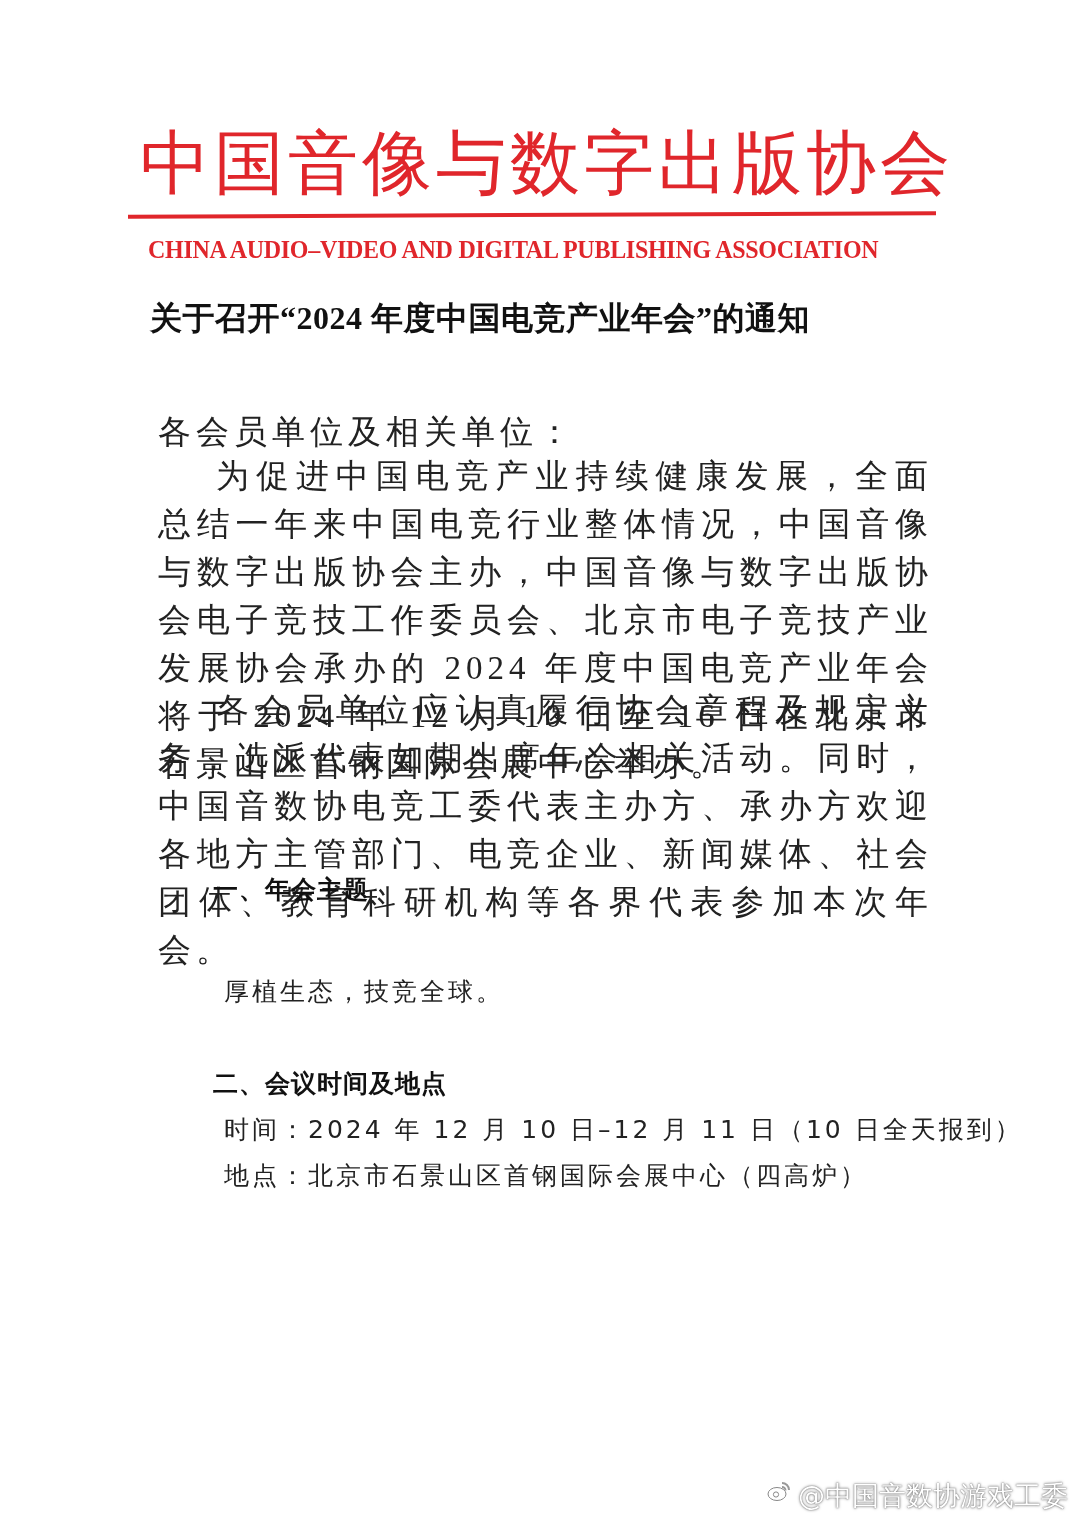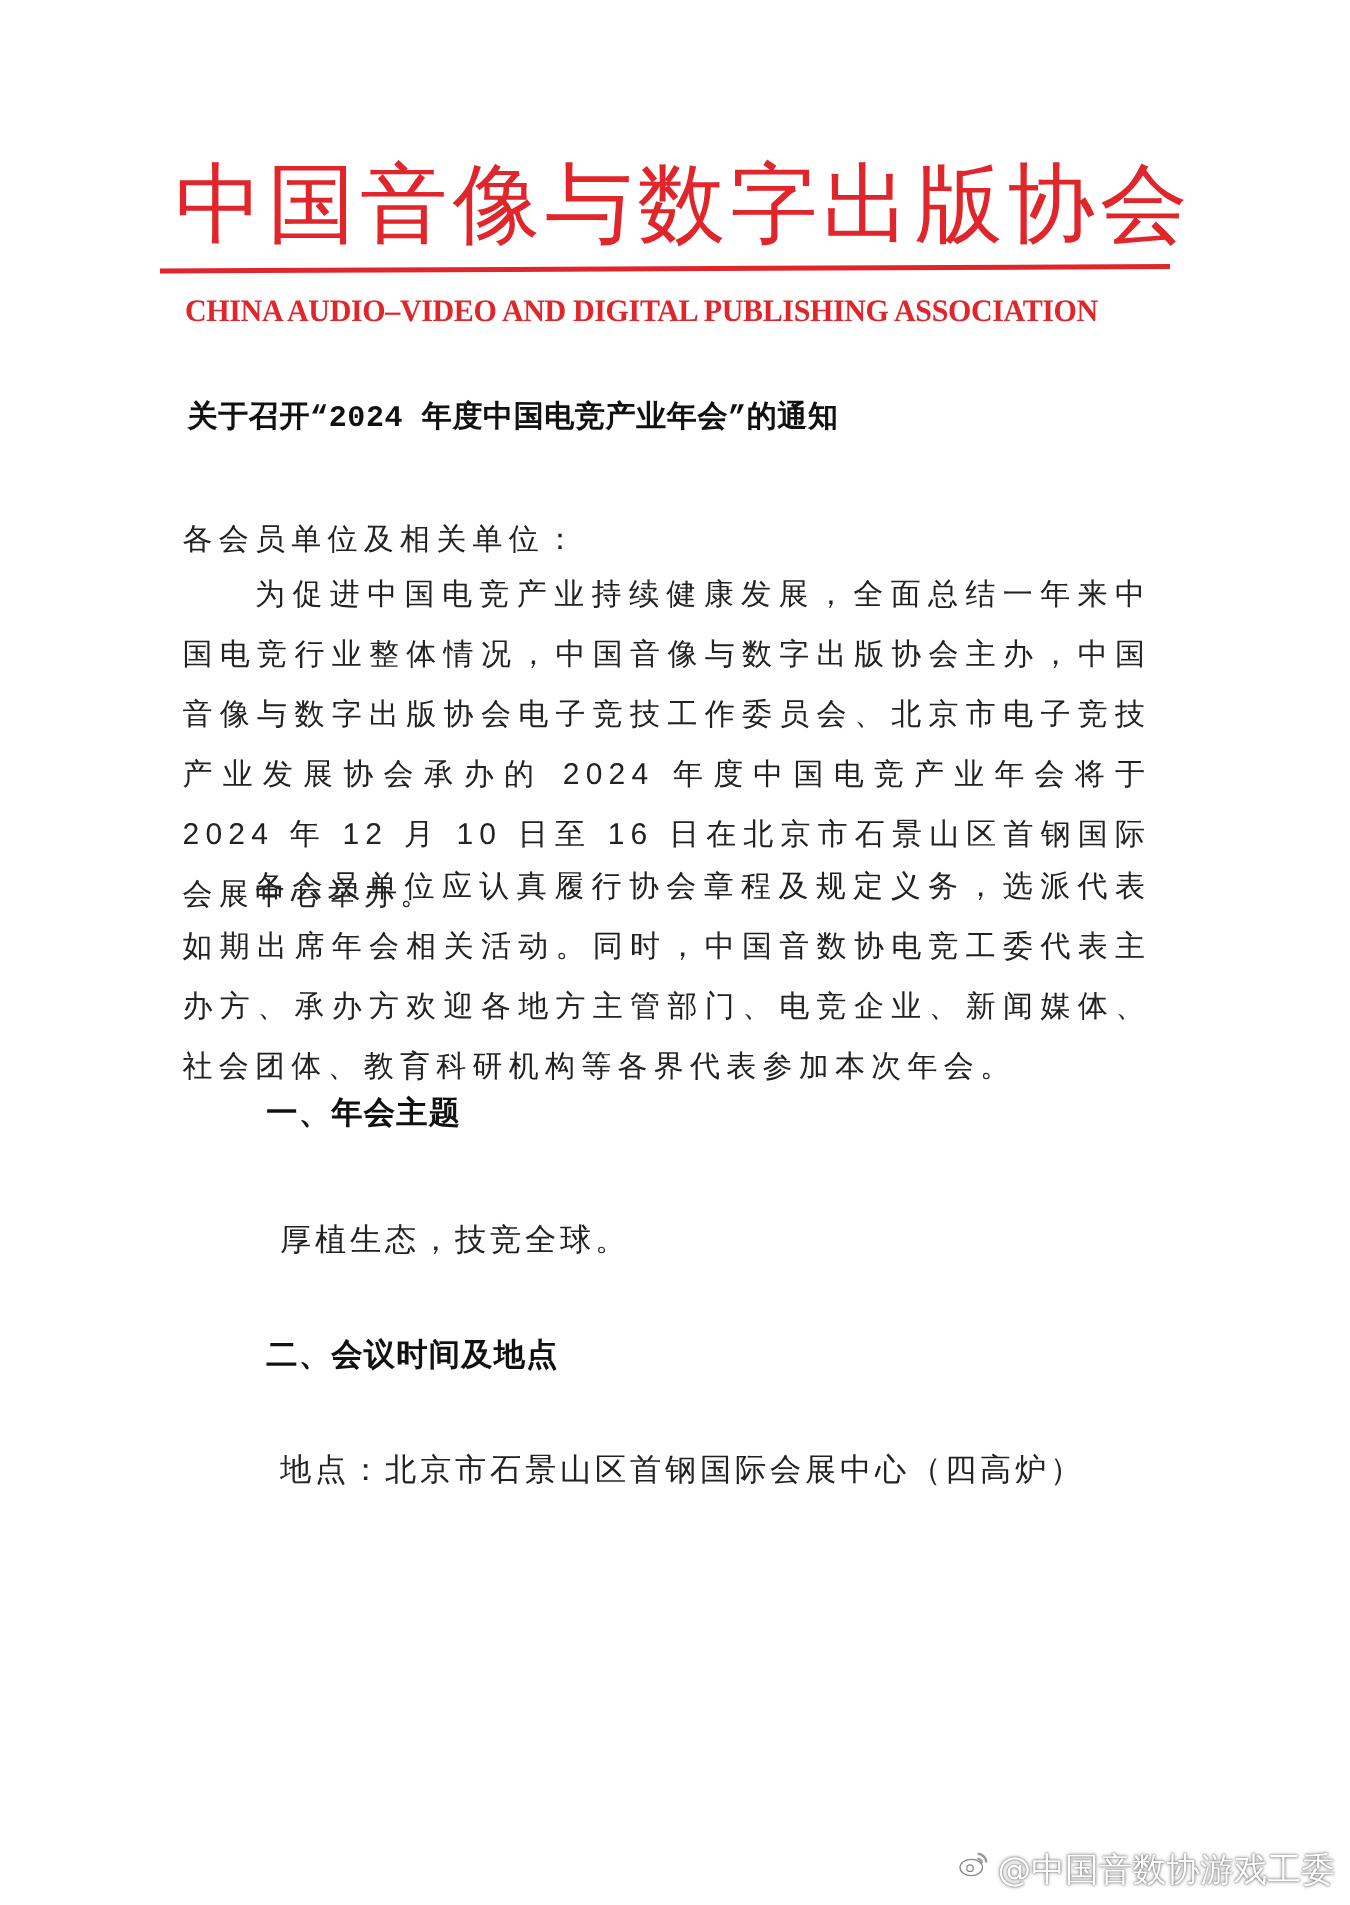--- a/index.html
+++ b/index.html
@@ -17,27 +17,27 @@
       position: absolute; left: 128px; top: 213px; width: 808px; height: 4px;
       background: #e0262b; transform: rotate(-0.25deg);
     }
     .org-en {
       position: absolute; left: 148px; top: 230px; width: 780px;
       font-family: "Liberation Serif", serif; font-weight: bold; font-size: 25px;
       line-height: 40px; color: #e0262b; white-space: nowrap; letter-spacing: -0.3px;
       transform: scaleX(0.96); transform-origin: left;
     }
     .doc-title {
-      position: absolute; left: 150px; top: 310px; width: 800px;
-      font-family: Liberation Mono, monospace; font-weight: bold; font-size: 24px;
+      position: absolute; left: 150px; top: 292px; width: 800px;
+      font-family: Liberation Serif, serif; font-weight: bold; font-size: 32px;
       line-height: 52px; color: #111; white-space: nowrap; letter-spacing: 0.5px;
     }
     .body-text {
-      position: absolute; left: 146px; width: 775px;
-      font-family: Liberation Sans, sans-serif; font-size: 24px; color: #222;
+      position: absolute; left: 158px; width: 775px;
+      font-family: Liberation Serif, serif; font-size: 33px; color: #222;
       line-height: 48px; letter-spacing: 5px;
     }
     .salutation { top: 408px; }
     .para1 { top: 452px; }
     .para2 { top: 686px; }
     .para { text-indent: 58px; text-align: justify; margin: 0; }
     .section-heading {
       position: absolute; left: 213px; font-family: "DejaVu Sans", sans-serif;
       font-weight: bold; font-size: 25px; line-height: 40px; color: #111; letter-spacing: 1px;
     }
@@ -72,20 +72,21 @@
     <p class="para">为促进中国电竞产业持续健康发展，全面总结一年来中国电竞行业整体情况，中国音像与数字出版协会主办，中国音像与数字出版协会电子竞技工作委员会、北京市电子竞技产业发展协会承办的 2024 年度中国电竞产业年会将于 2024 年 12 月 10 日至 16 日在北京市石景山区首钢国际会展中心举办。</p>
   </div>
   <div class="body-text para2">
     <p class="para">各会员单位应认真履行协会章程及规定义务，选派代表如期出席年会相关活动。同时，中国音数协电竞工委代表主办方、承办方欢迎各地方主管部门、电竞企业、新闻媒体、社会团体、教育科研机构等各界代表参加本次年会。</p>
   </div>
 
   <div class="section-heading sec1-h">一、年会主题</div>
   <div class="line sec1-b">厚植生态，技竞全球。</div>
 
   <div class="section-heading sec2-h">二、会议时间及地点</div>
+  <div class="line sec2-l1">时间：2024 年 12 月 10 日–12 月 11 日（10 日全天报到）</div>
   <div class="line sec2-l2">地点：北京市石景山区首钢国际会展中心（四高炉）</div>
 
   <div class="watermark">
     <span class="weibo-icon">
       <svg width="26" height="26" viewBox="0 0 26 26">
         <ellipse cx="11" cy="16" rx="9" ry="6.5" fill="#fff" stroke="#888" stroke-width="1"></ellipse>
         <circle cx="10" cy="16.5" r="2.6" fill="#fff" stroke="#888" stroke-width="1"></circle>
         <path d="M16 5 A7 7 0 0 1 23 12" fill="none" stroke="#999" stroke-width="2"></path>
         <path d="M16 9 A3.5 3.5 0 0 1 19.5 12.5" fill="none" stroke="#999" stroke-width="2"></path>
       </svg>

